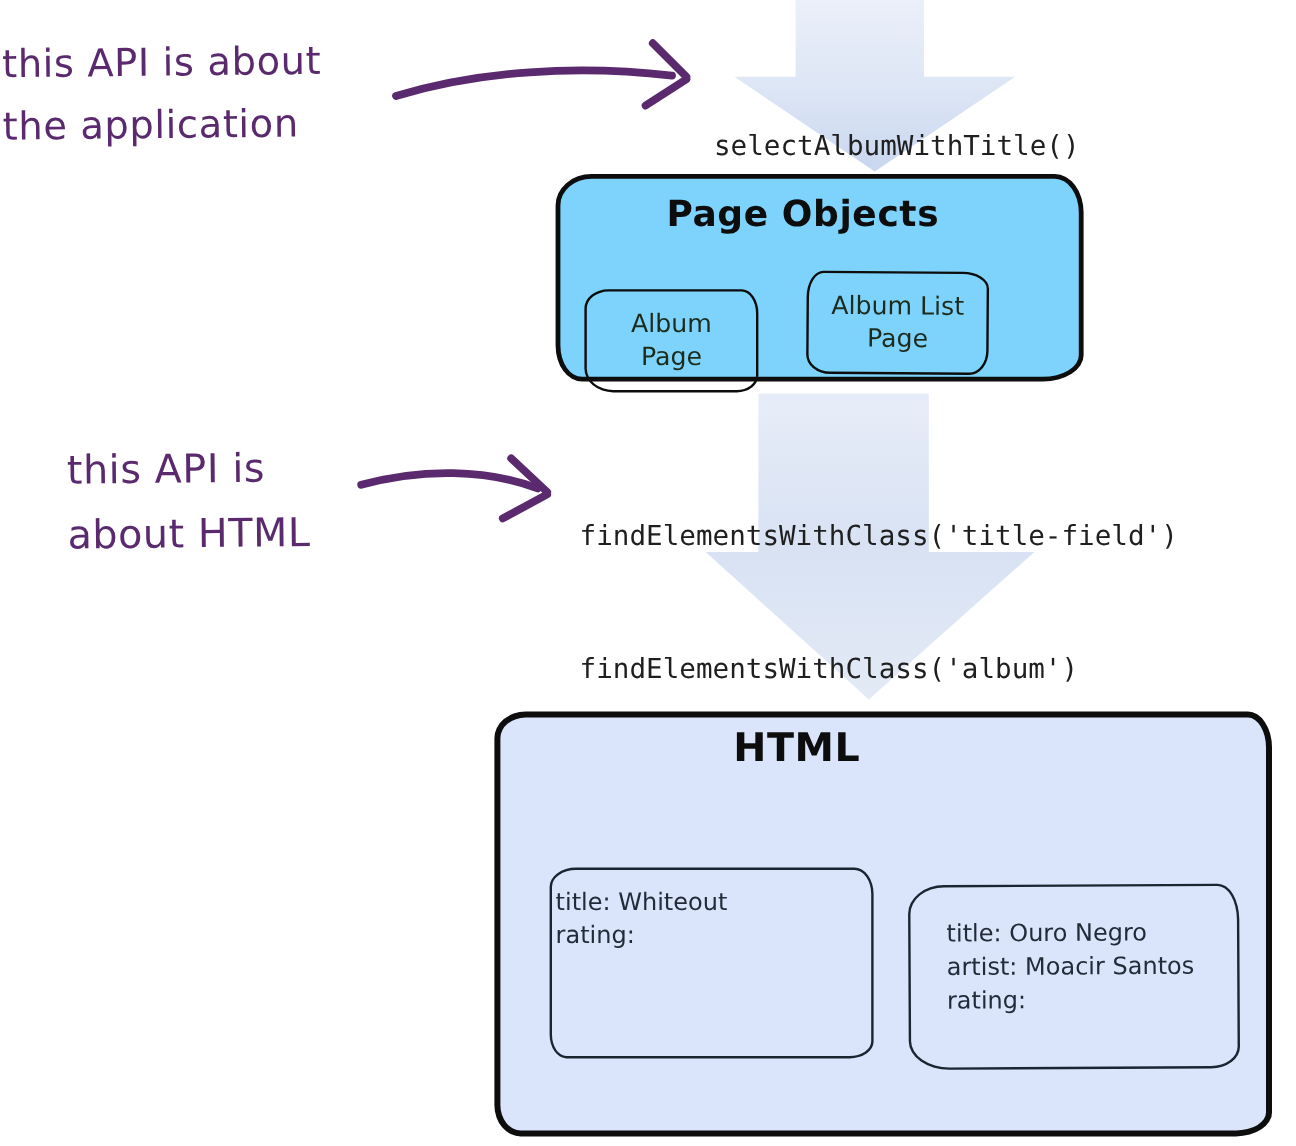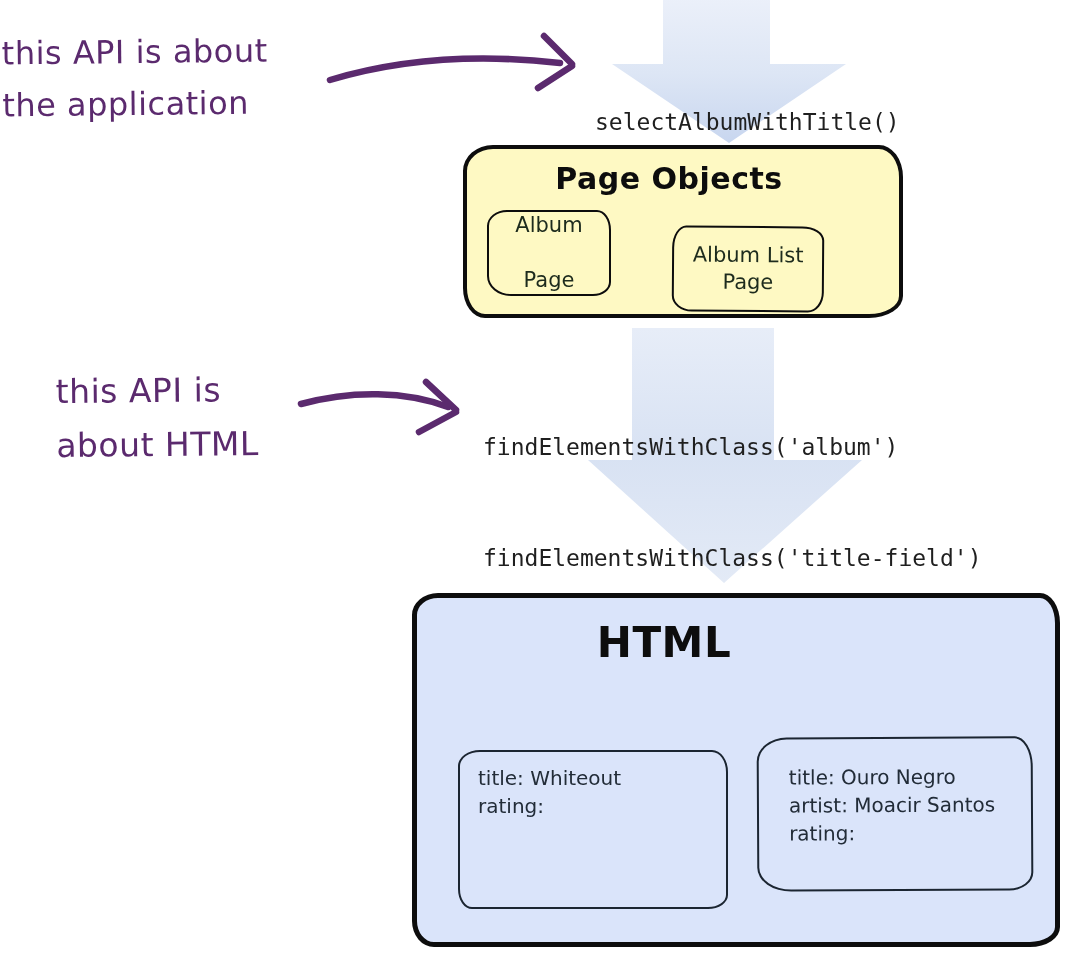--- a/index.html
+++ b/index.html
@@ -29,58 +29,58 @@
     font-family:"DejaVu Sans Mono", monospace;
     font-size:23px; color:#1f1f1f; white-space:pre;
   }
   .code-top    { left:595px; top:27px;  line-height:38px; }
   .code-middle { left:483px; top:355px; line-height:37px; }
 
   
   .po-box {
     position:absolute; z-index:2; box-sizing:border-box;
     left:463px; top:145px; width:440px; height:173px;
-    background:#fef9c3; border:4px solid #0d0d0d;
+    background:#7dd3fc; border:4px solid #0d0d0d;
     border-radius:30px 24px 34px 22px / 26px 32px 22px 30px;
   }
   .po-title {
     margin-top:12px; text-align:center; transform:translateX(-14px);
     font-size:30px; font-weight:bold; color:#0d0d0d; letter-spacing:0.5px;
   }
   .po-card {
     position:absolute; box-sizing:border-box;
     border:2.5px solid #0d0d0d; background:transparent;
     display:flex; flex-direction:column; justify-content:center; align-items:center;
     font-size:21px; line-height:27px; color:#1d2b1d; text-align:center;
   }
-  .po-card-1 { left:20px;  top:61px; width:124px; height:86px;
-               border-radius:20px 14px 18px 24px / 16px 20px 14px 20px;justify-content:space-between; }
+  .po-card-1 { left:20px;  top:92px; width:145px; height:86px;
+               border-radius:20px 14px 18px 24px / 16px 20px 14px 20px; }
   .po-card-2 { left:205px; top:77px; width:152px; height:86px;
                border-radius:14px 22px 16px 20px / 22px 14px 20px 16px;
                transform:rotate(0.4deg); }
 
   
   .hw-box {
     position:absolute; z-index:2; box-sizing:border-box;
     left:412px; top:593px; width:648px; height:354px;
     background:#dae4fa; border:5px solid #0d0d0d;
     border-radius:26px 20px 30px 22px / 22px 30px 20px 26px;
   }
   .hw-title {
-    margin-top:24px; text-align:center; transform:translateX(-72px);
-    font-size:42px; font-weight:bold; line-height:42px;
+    margin-top:4px; text-align:center; transform:translateX(-72px);
+    font-size:33px; font-weight:bold; line-height:42px;
     color:#0d0d0d; letter-spacing:0.5px;
   }
   .album-card {
     position:absolute; box-sizing:border-box;
     border:2.5px solid #1b2531; background:transparent;
     font-size:20px; line-height:28px; color:#222c38;
   }
-  .album-card-1 { left:41px;  top:152px; width:270px; height:159px;
-                  padding:12px 10px 0 18px;
+  .album-card-1 { left:41px;  top:125px; width:270px; height:159px;
+                  padding:12px 10px 0 3px;
                   border-radius:22px 16px 20px 14px / 16px 22px 14px 20px; }
   .album-card-2 { left:340px; top:139px; width:276px; height:154px;
                   padding:24px 10px 0 30px;
                   border-radius:30px 18px 24px 34px / 24px 30px 18px 24px;
                   transform:rotate(-0.3deg); }
 </style>
 </head>
 <body>
 
 <div class="canvas">
@@ -138,22 +138,22 @@
       <div>Album</div>
       <div>Page</div>
     </div>
     <div class="po-card po-card-2">
       <div>Album List</div>
       <div>Page</div>
     </div>
   </div>
 
   <div class="code-block code-middle">
+    <div>findElementsWithClass('title-field')</div>
     <div>findElementsWithClass('album')</div>
-    <div>findElementsWithClass('title-field')</div>
     <div>getText()</div>
     <div>click()</div>
     <div>findElementsWithClass('ratings-field')</div>
     
   </div>
 
   <div class="hw-box">
     <div class="hw-title">
       <div>HTML</div>
     </div>

